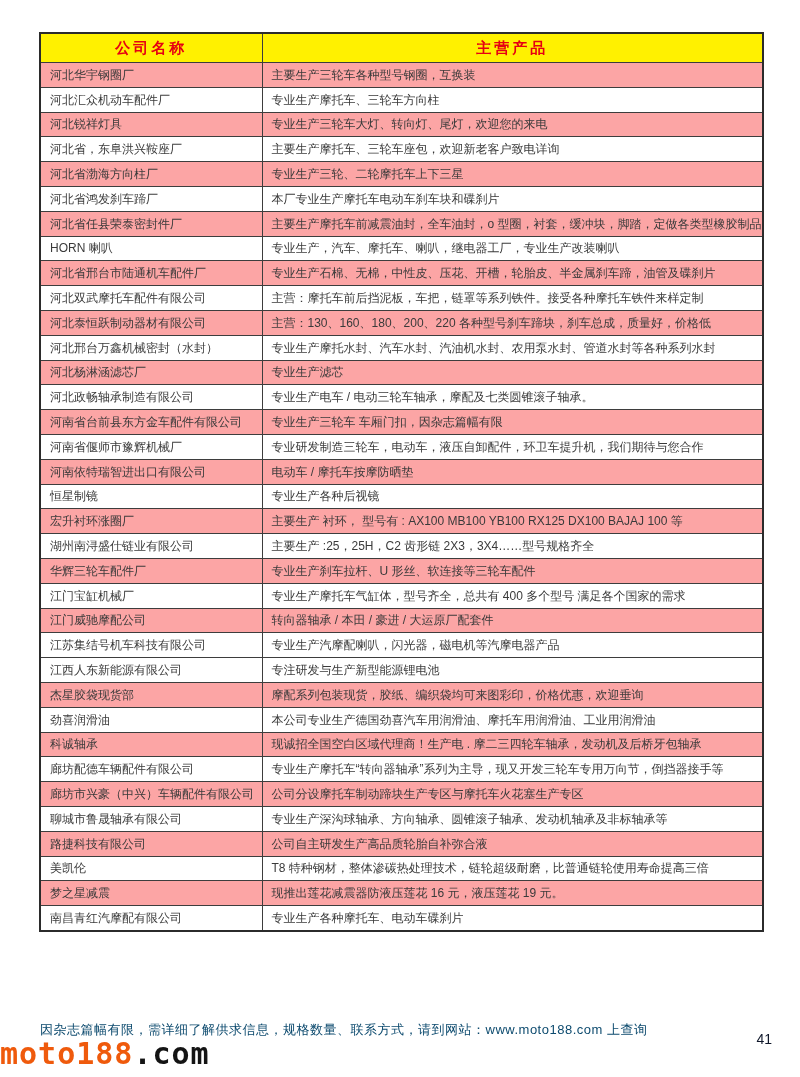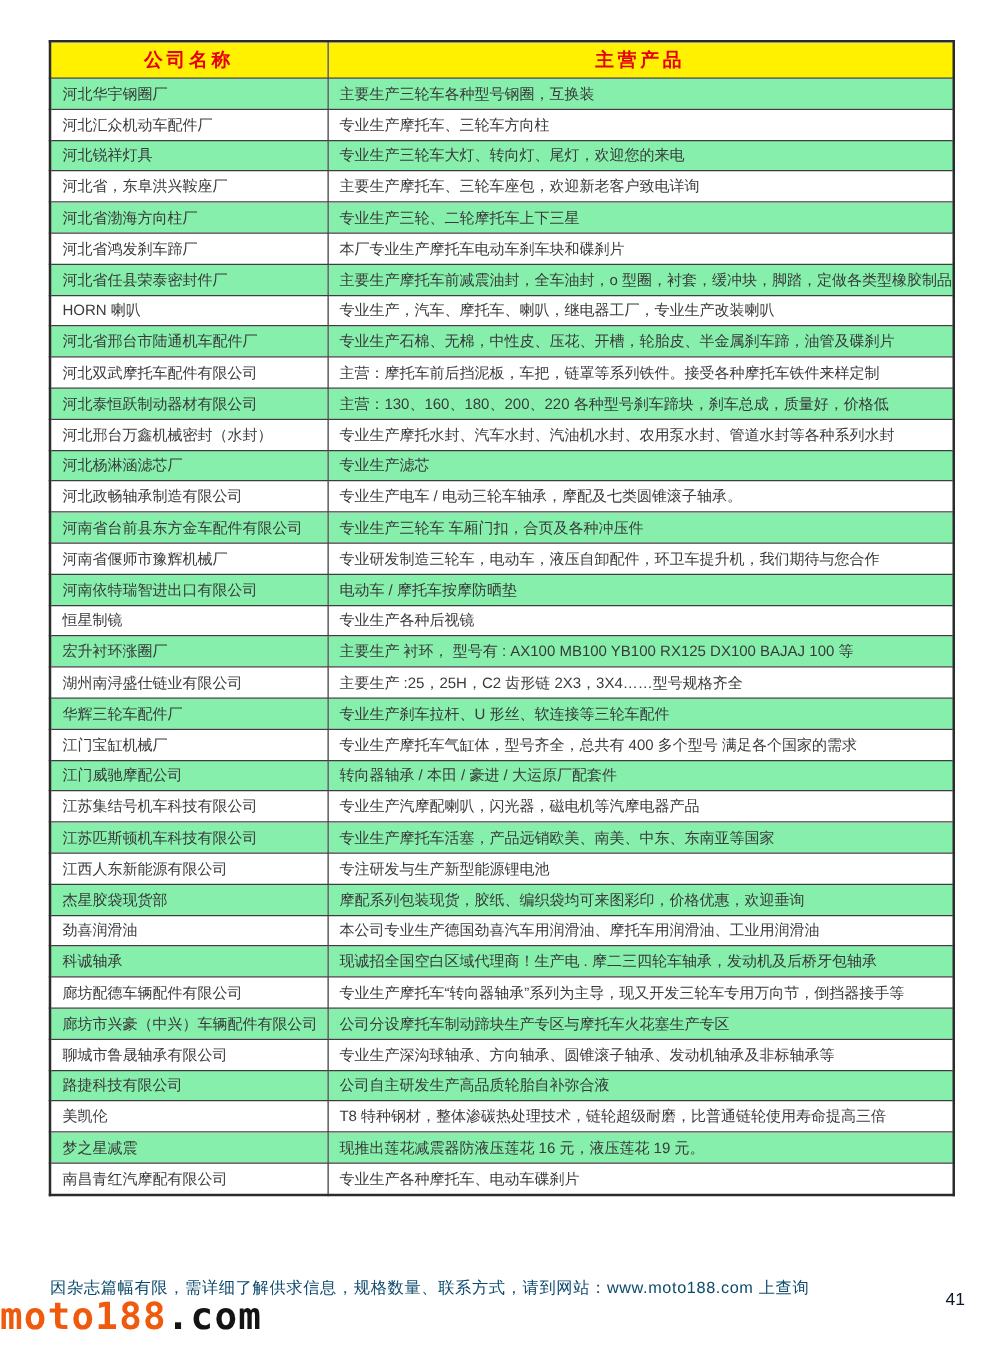--- a/index.html
+++ b/index.html
@@ -22,21 +22,21 @@
     background:#fff100; color:#e60012;
     font-size:15px; font-weight:bold; letter-spacing:3px;
     height:28px; text-align:center; padding:0;
   }
   table.directory td {
     height:23.8px; font-size:12px; color:#3a3a3a;
     padding:0 4px 0 9px; background:#ffffff; line-height:1;
   }
   col.c1 { width:222px; }
   col.c2 { width:501px; }
-  tr.blue td { background:#86efac; }
+  tr.blue td { background:#fca5a5; }
 
   .footer-notice {
     position:absolute; left:40px; top:1021px;
     font-size:13px; color:#0c4a6e; letter-spacing:0.5px; white-space:nowrap;
   }
   .page-number {
     position:absolute; top:1031px; right:28px;
     font-size:14px; color:#0f172a;text-align:right;
   }
   .logo {
@@ -117,21 +117,21 @@
           <tr class="blue">
             <td>河北杨淋涵滤芯厂</td>
             <td>专业生产滤芯</td>
           </tr>
           <tr>
             <td>河北政畅轴承制造有限公司</td>
             <td>专业生产电车 / 电动三轮车轴承，摩配及七类圆锥滚子轴承。</td>
           </tr>
           <tr class="blue">
             <td>河南省台前县东方金车配件有限公司</td>
-            <td>专业生产三轮车 车厢门扣，合页及各种冲压件</td>
+            <td>专业生产三轮车 车厢门扣，因杂志篇幅有限</td>
           </tr>
           <tr>
             <td>河南省偃师市豫辉机械厂</td>
             <td>专业研发制造三轮车，电动车，液压自卸配件，环卫车提升机，我们期待与您合作</td>
           </tr>
           <tr class="blue">
             <td>河南依特瑞智进出口有限公司</td>
             <td>电动车 / 摩托车按摩防晒垫</td>
           </tr>
           <tr>
@@ -154,24 +154,20 @@
             <td>江门宝缸机械厂</td>
             <td>专业生产摩托车气缸体，型号齐全，总共有 400 多个型号 满足各个国家的需求</td>
           </tr>
           <tr class="blue">
             <td>江门威驰摩配公司</td>
             <td>转向器轴承 / 本田 / 豪进 / 大运原厂配套件</td>
           </tr>
           <tr>
             <td>江苏集结号机车科技有限公司</td>
             <td>专业生产汽摩配喇叭，闪光器，磁电机等汽摩电器产品</td>
-          </tr>
-          <tr class="blue">
-            <td>江苏匹斯顿机车科技有限公司</td>
-            <td>专业生产摩托车活塞，产品远销欧美、南美、中东、东南亚等国家</td>
           </tr>
           <tr>
             <td>江西人东新能源有限公司</td>
             <td>专注研发与生产新型能源锂电池</td>
           </tr>
           <tr class="blue">
             <td>杰星胶袋现货部</td>
             <td>摩配系列包装现货，胶纸、编织袋均可来图彩印，价格优惠，欢迎垂询</td>
           </tr>
           <tr>

